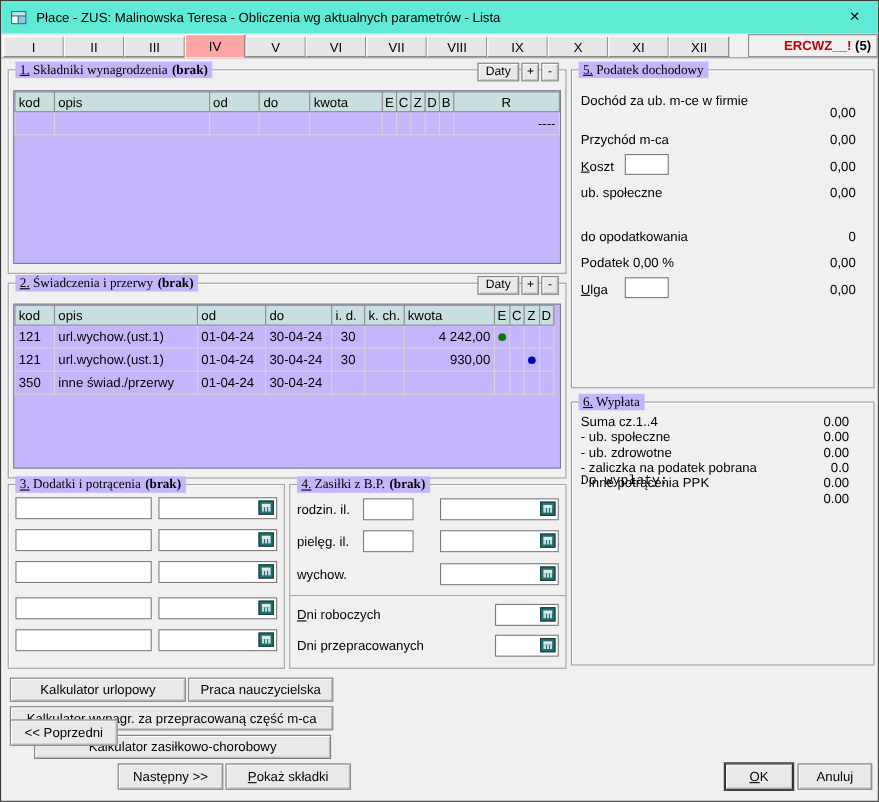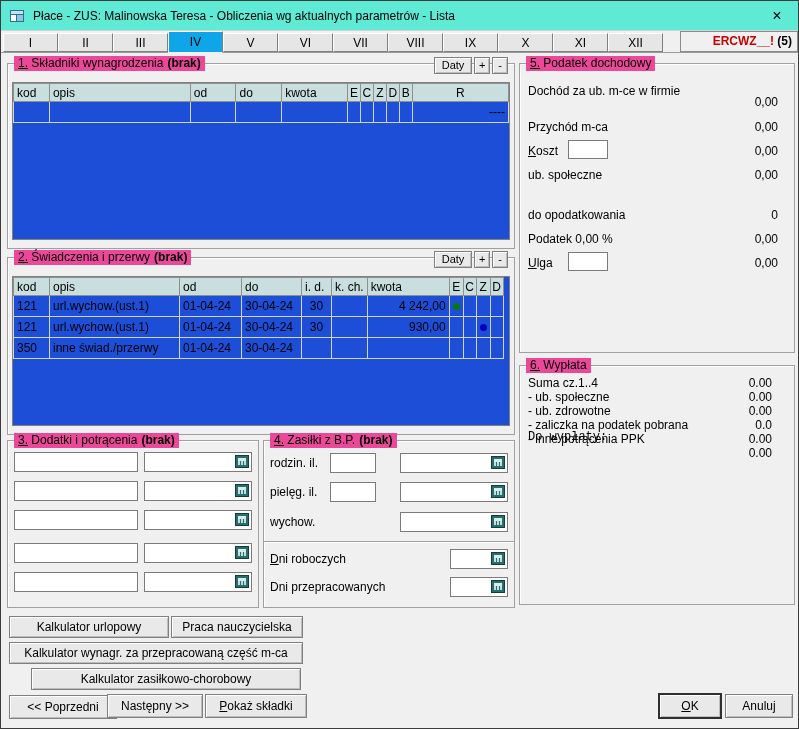--- a/index.html
+++ b/index.html
@@ -13,39 +13,39 @@
     border-bottom:1px solid #d5d5d5;display:flex;align-items:center;}
   .app-icon{width:16px;height:16px;margin-left:8px;flex:0 0 auto;}
   .win-title{margin-left:8px;font-size:12px;white-space:nowrap;}
   .close-btn{position:absolute;right:0;top:0;width:42px;height:28px;border:none;background:transparent;
     font-size:16px;line-height:28px;text-align:center;font-family:"Liberation Sans",sans-serif;cursor:default;}
   
   .tabbar{position:absolute;left:0;top:30px;width:799px;height:22px;display:flex;align-items:flex-end;
     padding-left:2px;box-sizing:border-box;border-bottom:1px solid #9a9a9a;}
   .tab{width:55px;height:19px;line-height:18px;text-align:center;background:#e6e6e6;box-sizing:border-box;
     border:1px solid;border-color:#ffffff #7f7f7f #7f7f7f #ffffff;cursor:default;}
-  .tab.selected{height:22px;line-height:21px;background:#0ea5e9;border-bottom-color:#f0f0f0;margin-bottom:-1px;z-index:2;}
+  .tab.selected{height:22px;line-height:21px;background:#fca5a5;border-bottom-color:#f0f0f0;margin-bottom:-1px;z-index:2;}
   .flags-box{position:absolute;right:2px;top:0;width:118px;height:21px;border:1px solid #8a8a8a;background:#f0f0f0;
     box-sizing:border-box;text-align:right;line-height:19px;padding-right:5px;font-weight:bold;white-space:nowrap;}
   .flags-red{color:#c80000;}
   
   .groupbox{position:absolute;border:1px solid #a0a0a0;box-shadow:inset 1px 1px 0 #ffffff;background:#f0f0f0;box-sizing:border-box;}
-  .legend{position:absolute;top:-8px;left:6px;background:#ec4899;padding:0 4px;line-height:15px;white-space:nowrap;z-index:3;}
+  .legend{position:absolute;top:-8px;left:6px;background:#c4b5fd;padding:0 4px;line-height:15px;white-space:nowrap;z-index:3;font-family:Liberation Serif, serif;}
   .legend b{margin-left:4px;}
   .u1{display:inline-block;}
   .u1::first-letter{text-decoration:underline;}
   .hdr-btns{position:absolute;top:-7px;right:6px;display:flex;gap:2px;z-index:4;justify-content:flex-end;}
   .hdr-btns .mbtn{height:17px;font-size:11px;line-height:15px;}
   
   .mbtn{background:#e9e9e9;border:1px solid #7f7f7f;box-shadow:inset 1px 1px 0 #fff,inset -1px -1px 0 #bdbdbd;
     font-family:"Liberation Sans",sans-serif;font-size:12px;text-align:center;box-sizing:border-box;padding:0 4px;cursor:default;}
   .abtn{position:absolute;}
   .btn-default{border:1px solid #2f2f2f;box-shadow:inset 1px 1px 0 #fff,inset -1px -1px 0 #bdbdbd,0 0 0 1px #2f2f2f;}
   
-  .gridwrap{position:absolute;left:4px;top:18px;right:4px;bottom:8px;background:#1d4ed8;border:1px solid #808080;overflow:hidden;}
+  .gridwrap{position:absolute;left:4px;top:18px;right:4px;bottom:8px;background:#c4b5fd;border:1px solid #808080;overflow:hidden;}
   table.grid{border-collapse:collapse;table-layout:fixed;}
   table.grid th{background:#c9dede;border:1px solid #8f8f8f;font-weight:normal;text-align:left;height:17px;
     padding:0 3px;white-space:nowrap;overflow:hidden;font-size:12px;}
   table.grid th.ctr{text-align:center;padding:0;}
   table.grid td{border:1px solid #d4d4d4;height:20px;padding:0 3px;white-space:nowrap;overflow:hidden;font-size:12px;}
   td.num{text-align:right;}
   td.ctr{text-align:center;}
   .dot{display:inline-block;width:7px;height:7px;border-radius:50%;vertical-align:middle;}
   
   .tb{border:1px solid #7b7b7b;background:#fff;box-sizing:border-box;height:20px;
@@ -337,19 +337,19 @@
     <span class="val" style="right:22px;top:66px;">0.00</span>
     <span class="lbl" style="left:8px;top:64px;font-family:Liberation Mono, monospace;">Do wypłaty:</span>
     <span class="val" style="right:22px;top:80px;">0.00</span>
   </div>
 
   <button class="mbtn abtn" style="left:8px;top:615px;width:160px;height:22px;">Kalkulator urlopowy</button>
   <button class="mbtn abtn" style="left:170px;top:615px;width:132px;height:22px;">Praca nauczycielska</button>
   <button class="mbtn abtn" style="left:30px;top:667px;width:270px;height:22px;">Kalkulator zasiłkowo-chorobowy</button>
   <button class="mbtn abtn" style="left:8px;top:641px;width:294px;height:22px;">Kalkulator wynagr. za przepracowaną część m-ca</button>
 
-  <button class="mbtn abtn" style="left:8px;top:694px;width:108px;height:24px;">&lt;&lt; Poprzedni</button>
+  <button class="mbtn abtn" style="left:8px;top:653px;width:98px;height:24px;">&lt;&lt; Poprzedni</button>
   <button class="mbtn abtn" style="left:106px;top:693px;width:96px;height:24px;">Następny &gt;&gt;</button>
-  <button class="mbtn abtn" style="left:204px;top:693px;width:102px;height:24px;"><span class="u1">Pokaż składki</span></button>
+  <button class="mbtn abtn" style="left:204px;top:693px;width:114px;height:24px;"><span class="u1">Pokaż składki</span></button>
   <button class="mbtn abtn btn-default" style="left:658px;top:693px;width:62px;height:24px;"><span class="u1">OK</span></button>
   <button class="mbtn abtn" style="left:724px;top:693px;width:68px;height:24px;">Anuluj</button>
 
 </div>
 
 </body></html>

